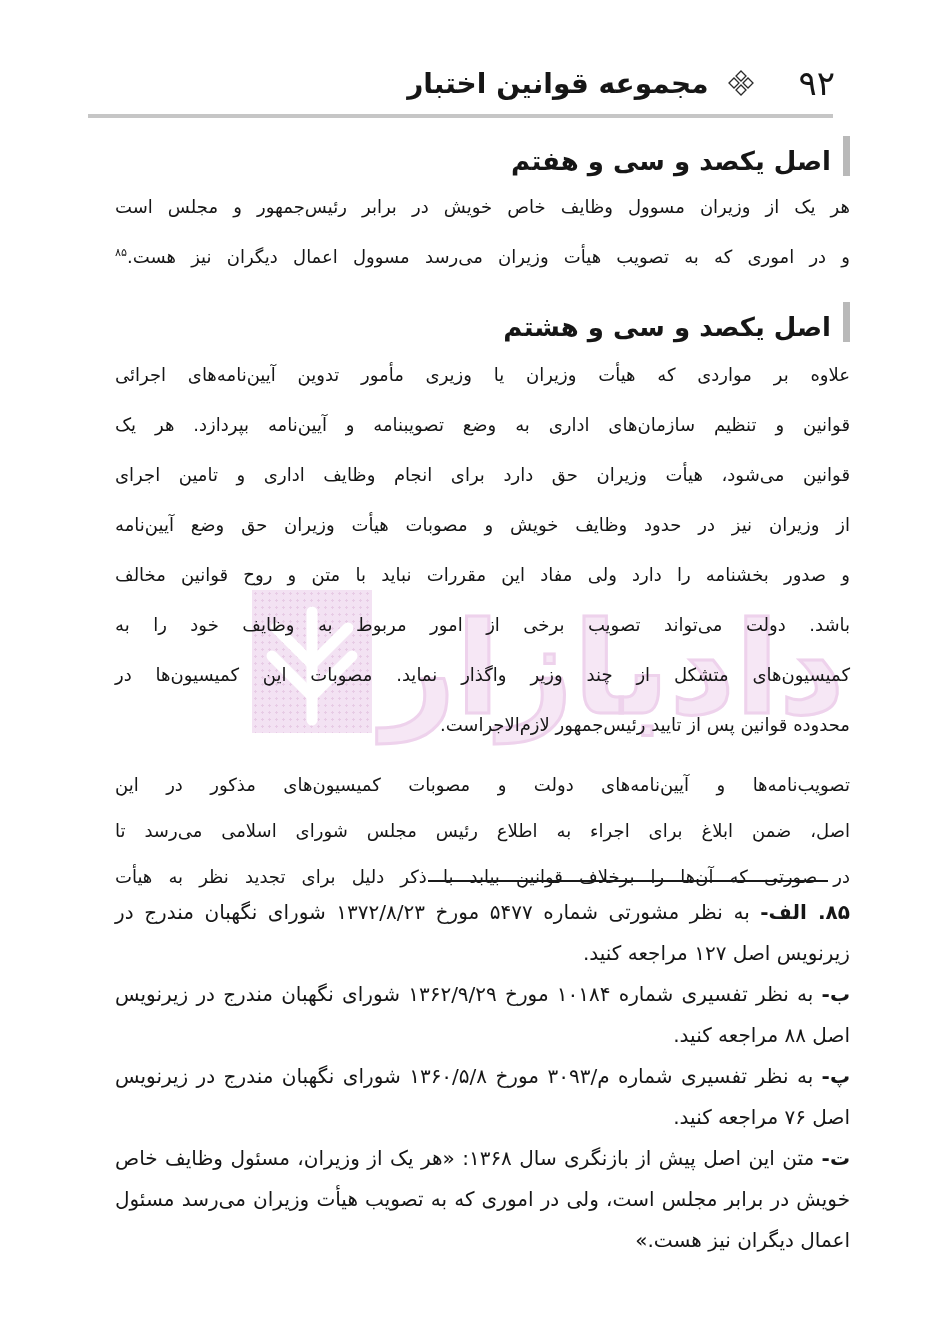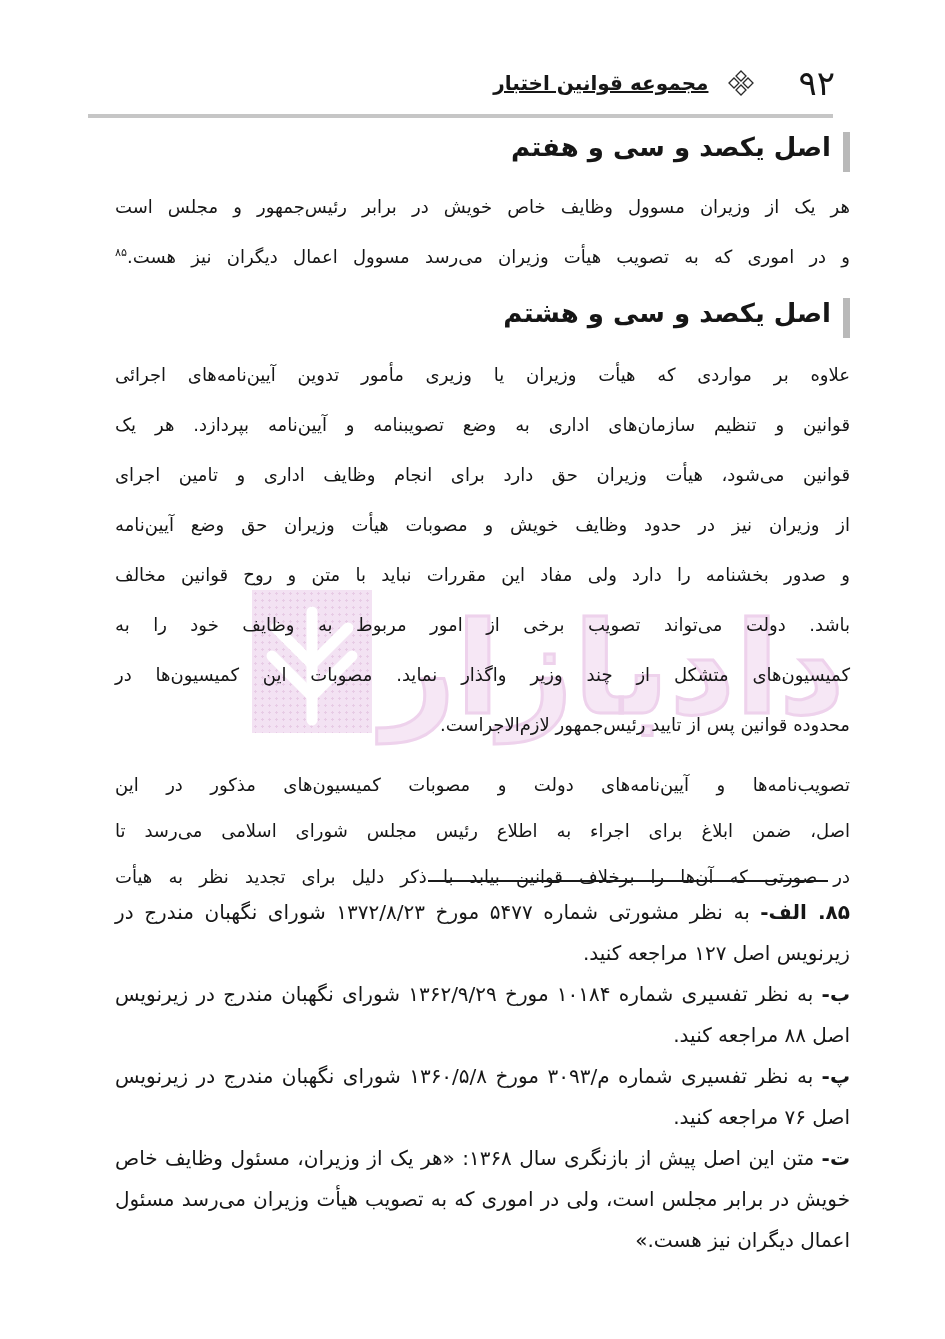--- a/index.html
+++ b/index.html
@@ -10,21 +10,21 @@
   }
   .page{position:absolute;inset:0;}
 
   
   .header-row{
     position:absolute;top:58px;right:110px;height:50px;
     display:flex;align-items:center;z-index:2;
   }
   .page-number{font-size:34px;font-weight:normal;letter-spacing:1px;}
   .ornament{margin:0 44px 0 20px;display:flex;align-items:center;}
-  .book-title{font-size:20px;font-weight:bold;text-decoration:underline;}
+  .book-title{font-size:28px;font-weight:bold;}
   .header-divider{
     position:absolute;left:88px;top:114px;width:745px;height:4px;
     background:#c6c6c6;z-index:2;
   }
 
   
   .watermark{
     position:absolute;top:590px;left:252px;z-index:0;
     display:flex;align-items:flex-end;direction:rtl;
   }
@@ -38,21 +38,21 @@
     background-image:radial-gradient(#e7cbe5 1px,transparent 1.2px);
     background-size:7px 7px;
     display:flex;align-items:center;justify-content:center;
   }
 
   
   .content{
     position:absolute;top:132px;right:95px;left:115px;z-index:1;
   }
   .article-heading{
-    display:flex;align-items:flex-start;height:44px;margin:0 0 6px 0;
+    display:flex;align-items:flex-end;height:44px;margin:0 0 6px 0;
     font-size:26px;font-weight:bold;
   }
   .hbar{
     width:7px;height:40px;background:#b9b9b9;display:inline-block;
     margin-left:12px;flex:0 0 auto;
   }
   .para{margin:0 0 16px 0;}
   .para .line{
     font-size:18px;line-height:50px;
     text-align:justify;text-align-last:justify;

